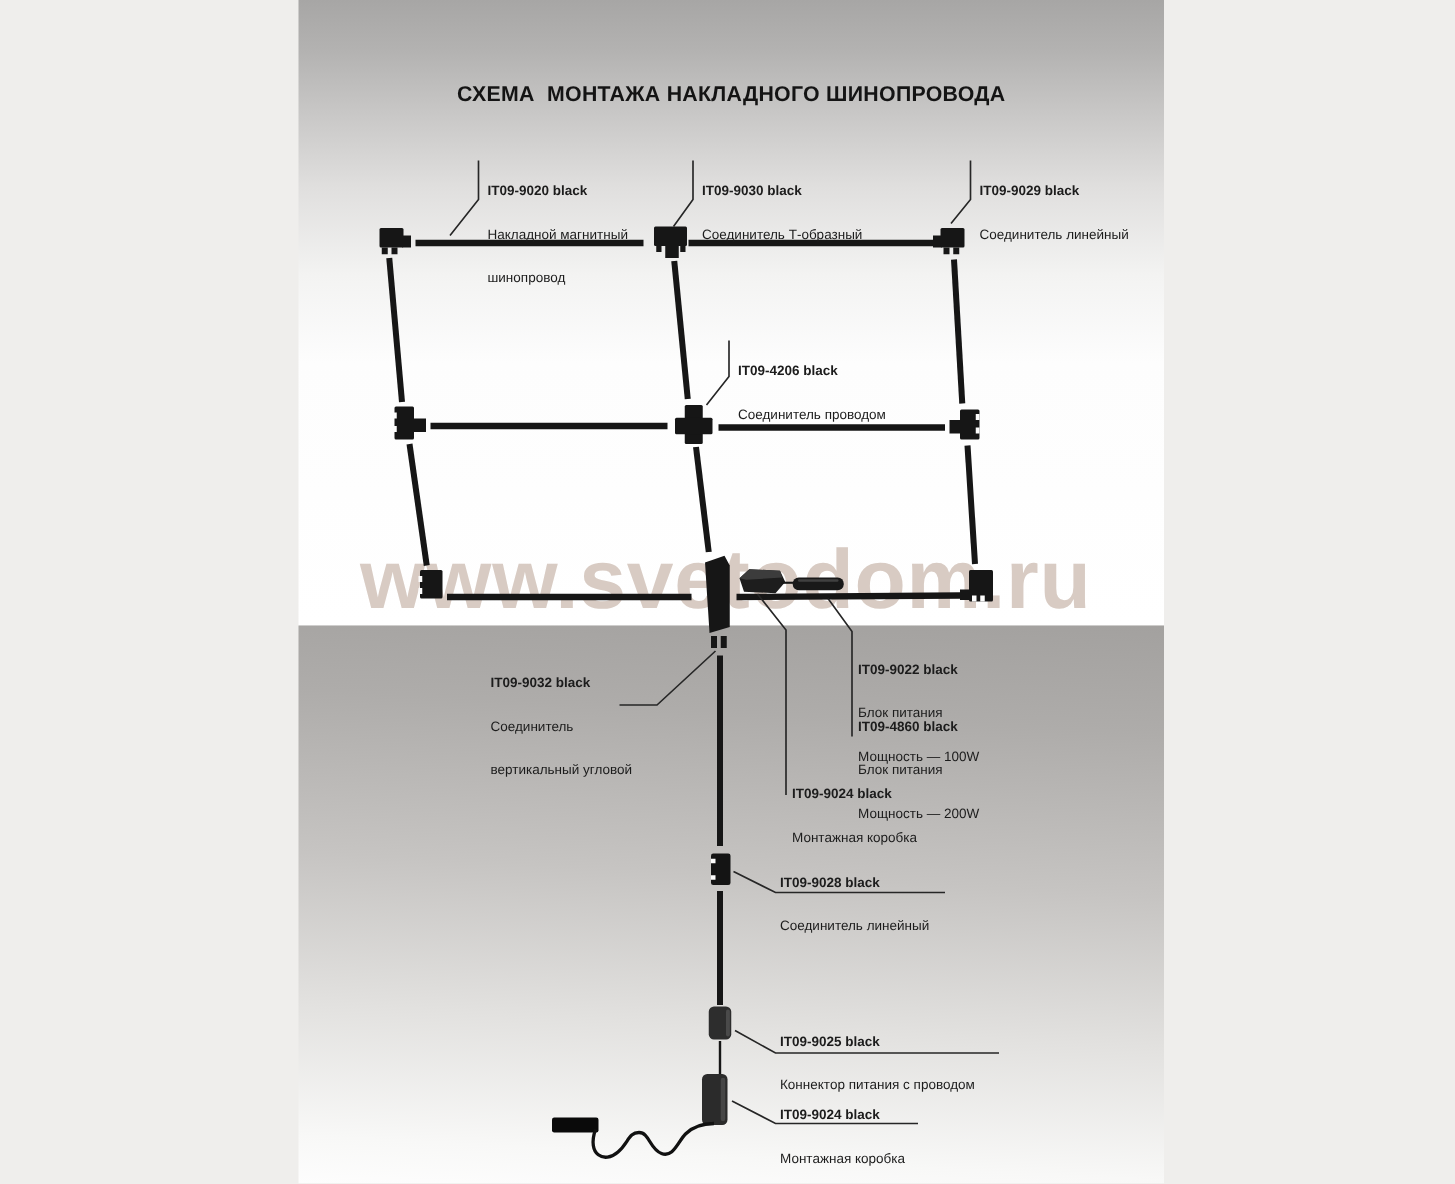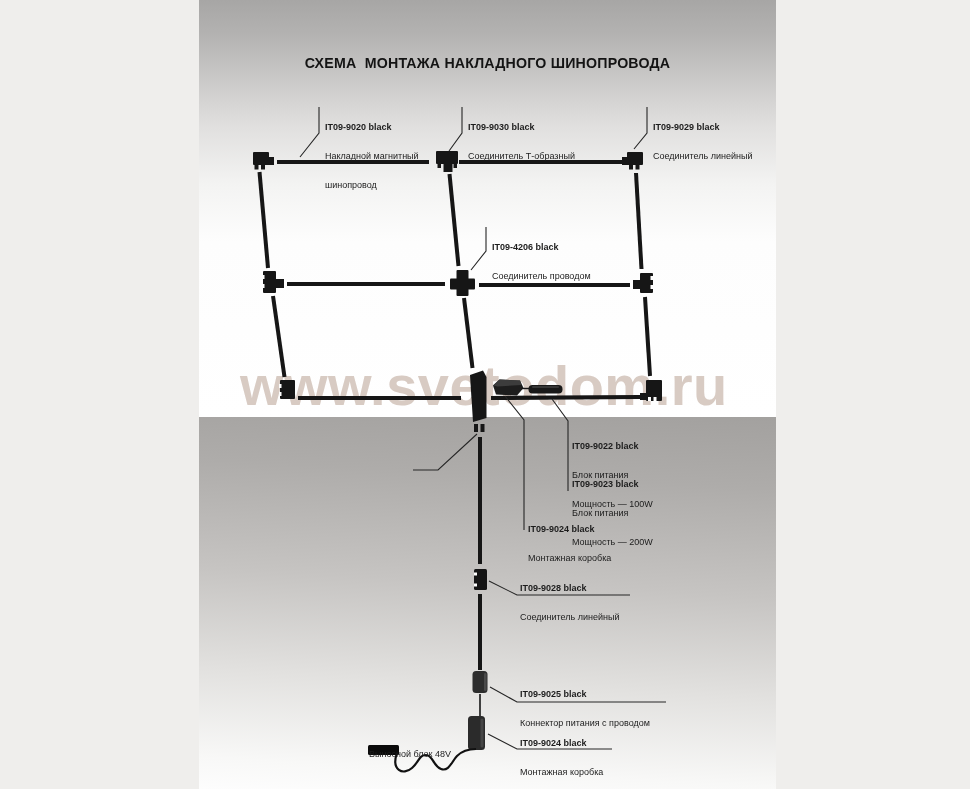--- a/index.html
+++ b/index.html
@@ -195,29 +195,34 @@
     <div class="lbl" style="left:653px;top:104px">
       <div class="code">IT09-9029 black</div>
       <div>Соединитель линейный</div>
     </div>
 
     <div class="lbl" style="left:492px;top:224px">
       <div class="code">IT09-4206 black</div>
       <div>Соединитель проводом</div>
     </div>
 
+    <div class="lbl" style="left:327px;top:432px">
+      <div class="code">IT09-9032 black</div>
+      <div>Соединитель</div>
+      <div>вертикальный угловой</div>
+    </div>
 
     <div class="lbl" style="left:572px;top:423px">
       <div class="code">IT09-9022 black</div>
       <div>Блок питания</div>
       <div>Мощность — 100W</div>
     </div>
 
     <div class="lbl" style="left:572px;top:461px">
-      <div class="code">IT09-9023 black</div>
+      <div class="code">IT09-4860 black</div>
       <div>Блок питания</div>
       <div>Мощность — 200W</div>
     </div>
 
     <div class="lbl" style="left:528px;top:506px">
       <div class="code">IT09-9024 black</div>
       <div>Монтажная коробка</div>
     </div>
 
     <div class="lbl" style="left:520px;top:565px">
@@ -228,18 +233,15 @@
     <div class="lbl" style="left:520px;top:671px">
       <div class="code">IT09-9025 black</div>
       <div>Коннектор питания с проводом</div>
     </div>
 
     <div class="lbl" style="left:520px;top:720px">
       <div class="code">IT09-9024 black</div>
       <div>Монтажная коробка</div>
     </div>
 
-    <div class="lbl" style="left:369px;top:731px">
-      <div>Выносной блок 48V</div>
-    </div>
 
   </div>
 </div>
 
 </body></html>

